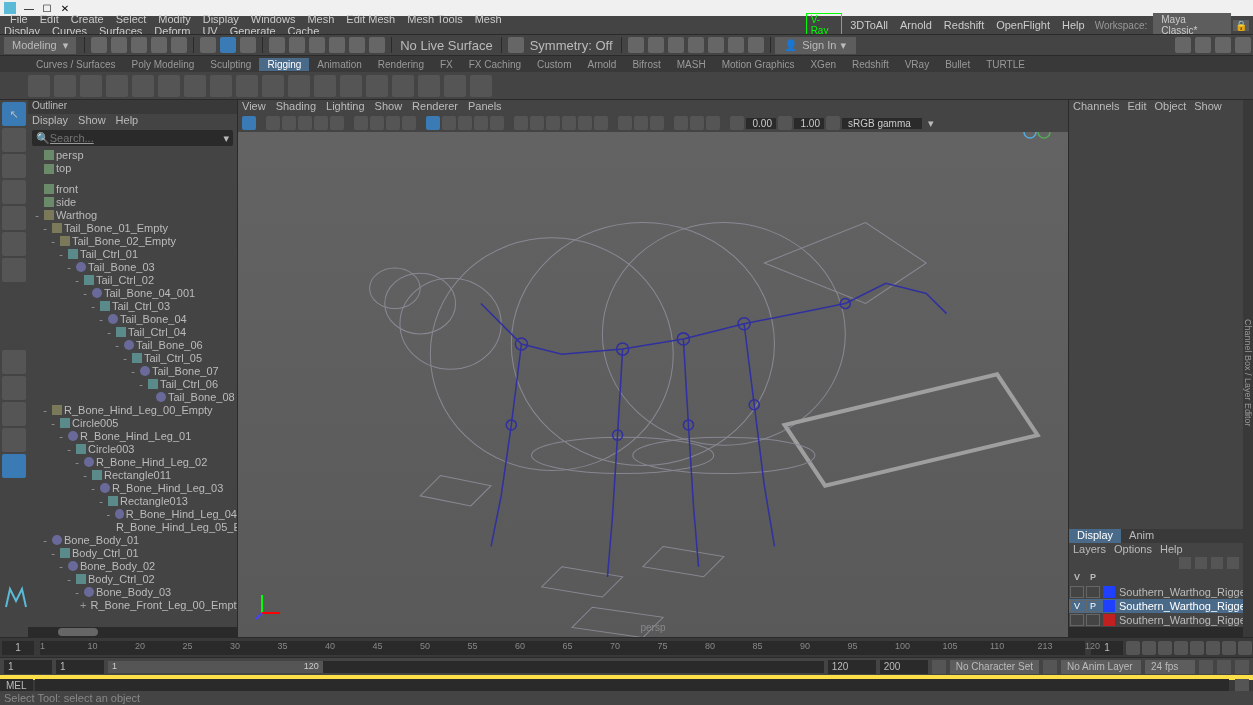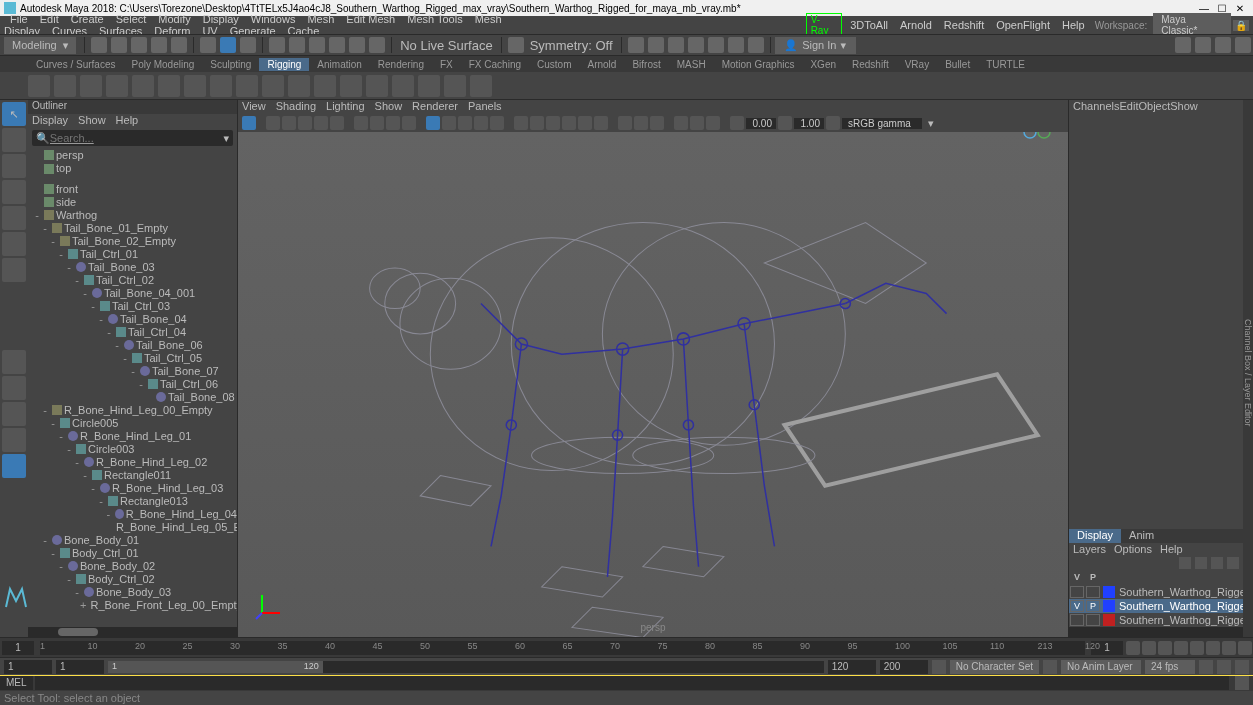--- a/index.html
+++ b/index.html
@@ -51,21 +51,21 @@
 .viewport .vpmenu { height: 14px; background: #444444; display: flex; gap: 10px; padding: 0 4px; font-size: 10px; }
 .viewport .vptool { height: 18px; background: #444444; display: flex; align-items: center; padding: 0 4px; gap: 2px; }
 .viewport .vptool .vpbtn { width: 14px; height: 14px; background: #555; border-radius: 2px; }
 .viewport .vptool .vpbtn.on { background: #3a7ab5; }
 .viewport .vptool .vpnum { background: #2a2a2a; color: #ccc; padding: 0 4px; font-size: 10px; min-width: 30px; text-align: right; }
 .viewport .vptool .vpdrop { background: #2a2a2a; color: #ccc; padding: 0 6px; font-size: 10px; min-width: 80px; }
 .viewport .canvas { flex: 1; position: relative; background: linear-gradient(#636363, #595959); overflow: hidden; }
 .viewport .persp { position: absolute; bottom: 4px; left: 50%; transform: translateX(-50%); color: #888; font-size: 10px; }
 .viewport .axis { position: absolute; left: 16px; bottom: 16px; }
 .rightpanel { width: 175px; background: #444444; display: flex; flex-direction: column; border-left: 1px solid #2a2a2a; }
-.rightpanel .rowtabs { height: 14px; display: flex; padding: 0 4px; font-size: 10px; }
+.rightpanel .rowtabs { height: 14px; display: flex; gap: 8px; padding: 0 4px; font-size: 10px; }
 .rightpanel .chspace { flex: 1; background: #444444; }
 .rightpanel .disptabs { height: 14px; background: #393939; display: flex; font-size: 10px; }
 .rightpanel .disptabs .dt { padding: 0 8px; }
 .rightpanel .disptabs .dt.active { background: #4a6a8a; color: #fff; }
 .rightpanel .laymenu { height: 14px; display: flex; gap: 8px; padding: 0 4px; font-size: 10px; }
 .rightpanel .laybtns { height: 14px; display: flex; justify-content: flex-end; gap: 4px; padding: 0 4px; }
 .rightpanel .laybtns .lb { width: 12px; height: 12px; background: #555; }
 .rightpanel .layrow { height: 14px; display: flex; align-items: center; font-size: 10px; }
 .rightpanel .layrow .vc { width: 14px; height: 12px; border: 1px solid #666; text-align: center; margin: 0 1px; font-size: 9px; line-height: 10px; }
 .rightpanel .layrow .sw { width: 12px; height: 12px; margin: 0 2px; }
@@ -78,32 +78,31 @@
 .timeslider .tsnum { background: #2a2a2a; width: 32px; text-align: center; font-size: 10px; margin: 0 2px; height: 14px; line-height: 14px; }
 .timeslider .track { flex: 1; height: 14px; background: #2a2a2a; position: relative; margin: 0 4px; }
 .timeslider .track .tick { position: absolute; top: 0; font-size: 9px; color: #888; }
 .timeslider .pbtn { width: 14px; height: 14px; background: #555; margin: 0 1px; border-radius: 2px; }
 .rangebar { height: 18px; background: #444444; display: flex; align-items: center; gap: 4px; padding: 0 4px; border-top: 1px solid #2a2a2a; }
 .rangebar .rnum { background: #2a2a2a; width: 48px; padding: 0 4px; font-size: 10px; height: 14px; line-height: 14px; }
 .rangebar .rslider { flex: 1; height: 12px; background: #2a2a2a; position: relative; }
 .rangebar .rslider .rth { position: absolute; left: 0; right: 70%; top: 0; bottom: 0; background: #555; }
 .rangebar .rdrop { background: #5d5d5d; padding: 0 6px; font-size: 10px; height: 14px; line-height: 14px; min-width: 80px; }
 .rangebar .ricon { width: 14px; height: 14px; background: #555; }
-.cmdline { height: 16px; background: #393939; display: flex; border-top: 1px solid #fde047; }
+.cmdline { height: 16px; background: #393939; display: flex; align-items: center; border-top: 5px solid #fde047; }
 .cmdline .mel { background: #2a2a2a; padding: 0 6px; font-size: 10px; height: 14px; line-height: 14px; }
 .cmdline .cmdin { flex: 1; background: #2a2a2a; height: 14px; margin: 0 2px; }
 .helpline { height: 14px; background: #444444; font-size: 10px; padding: 0 4px; color: #888; display: flex; align-items: center; }
 .mlogo { position: absolute; left: 4px; bottom: 96px; width: 24px; height: 24px; }
 </style>
 </head>
 <body>
 
 <div class="titlebar">
   <div class="icon"></div>
-  <div class="title">Autodesk Maya 2018: C:\Users\Torezone\Desktop\4TtTELx5J4ao4cJ8_Southern_Warthog_Rigged_max_vray\Southern_Warthog_Rigged_for_maya_mb_vray.mb*</div>
   <div class="winbtn">—</div>
   <div class="winbtn">☐</div>
   <div class="winbtn">✕</div>
 </div>
 
 <div class="menubar">
   <span id="menus1"><span class="menu">File</span><span class="menu">Edit</span><span class="menu">Create</span><span class="menu">Select</span><span class="menu">Modify</span><span class="menu">Display</span><span class="menu">Windows</span><span class="menu">Mesh</span><span class="menu">Edit Mesh</span><span class="menu">Mesh Tools</span><span class="menu">Mesh Display</span><span class="menu">Curves</span><span class="menu">Surfaces</span><span class="menu">Deform</span><span class="menu">UV</span><span class="menu">Generate</span><span class="menu">Cache</span></span>
   <span class="menu vray">V-Ray</span>
   <span id="menus2"><span class="menu">3DToAll</span><span class="menu">Arnold</span><span class="menu">Redshift</span><span class="menu">OpenFlight</span><span class="menu">Help</span></span>
   <span class="spacer"></span>

